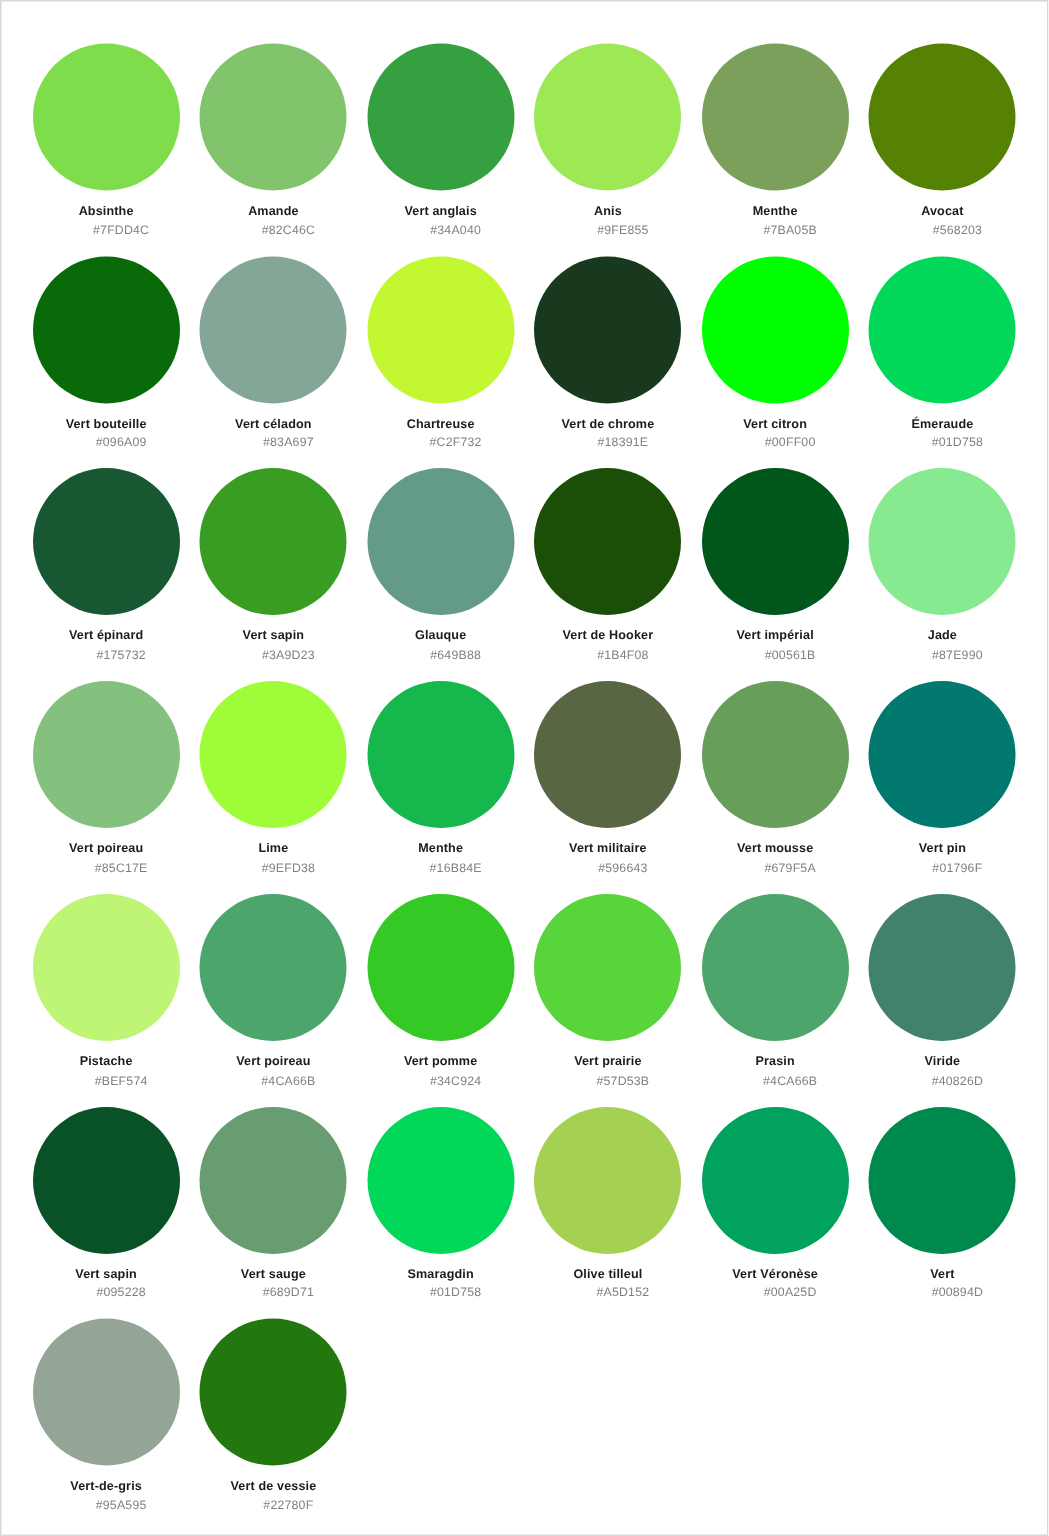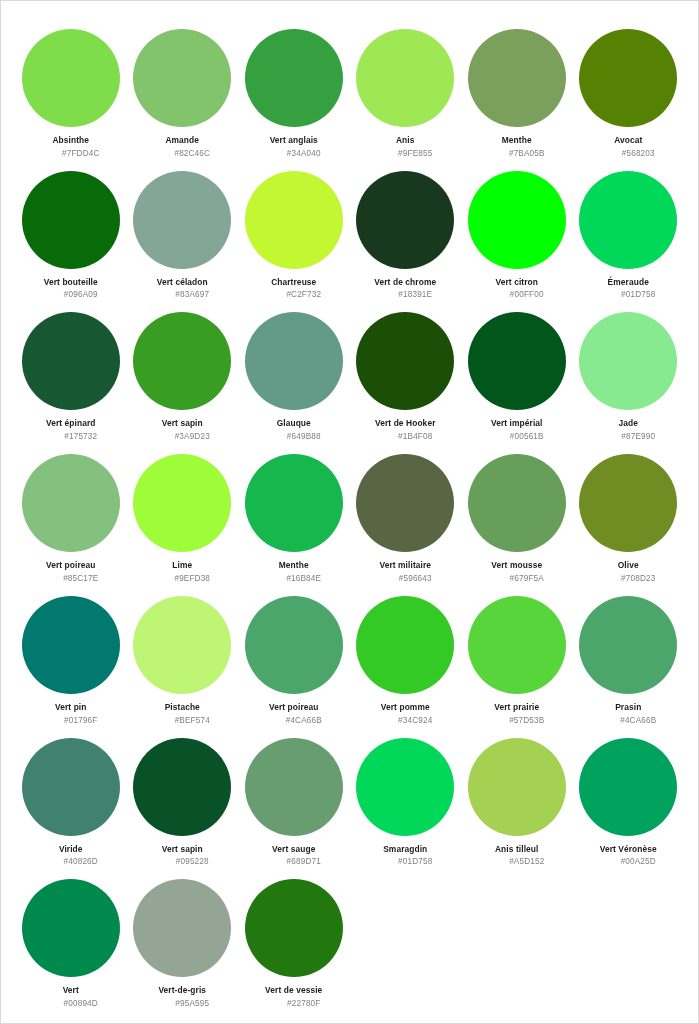--- a/index.html
+++ b/index.html
@@ -187,25 +187,20 @@
         <div class="swatch-disc" style="background: rgb(89, 102, 67);"></div>
         <div class="swatch-label">Vert militaire</div>
         <div class="swatch-hex">#596643</div>
       </div>
       <div class="swatch-cell">
         <div class="swatch-disc" style="background: rgb(103, 159, 90);"></div>
         <div class="swatch-label">Vert mousse</div>
         <div class="swatch-hex">#679F5A</div>
       </div>
       <div class="swatch-cell">
-        <div class="swatch-disc" style="background: rgb(112, 141, 35);"></div>
-        <div class="swatch-label">Olive</div>
-        <div class="swatch-hex">#708D23</div>
-      </div>
-      <div class="swatch-cell">
         <div class="swatch-disc" style="background: rgb(1, 121, 111);"></div>
         <div class="swatch-label">Vert pin</div>
         <div class="swatch-hex">#01796F</div>
       </div>
       <div class="swatch-cell">
         <div class="swatch-disc" style="background: rgb(190, 245, 116);"></div>
         <div class="swatch-label">Pistache</div>
         <div class="swatch-hex">#BEF574</div>
       </div>
       <div class="swatch-cell">
@@ -243,21 +238,21 @@
         <div class="swatch-label">Vert sauge</div>
         <div class="swatch-hex">#689D71</div>
       </div>
       <div class="swatch-cell">
         <div class="swatch-disc" style="background: rgb(1, 215, 88);"></div>
         <div class="swatch-label">Smaragdin</div>
         <div class="swatch-hex">#01D758</div>
       </div>
       <div class="swatch-cell">
         <div class="swatch-disc" style="background: rgb(165, 209, 82);"></div>
-        <div class="swatch-label">Anis tilleul</div>
+        <div class="swatch-label">Olive tilleul</div>
         <div class="swatch-hex">#A5D152</div>
       </div>
       <div class="swatch-cell">
         <div class="swatch-disc" style="background: rgb(0, 162, 93);"></div>
         <div class="swatch-label">Vert Véronèse</div>
         <div class="swatch-hex">#00A25D</div>
       </div>
       <div class="swatch-cell">
         <div class="swatch-disc" style="background: rgb(0, 137, 77);"></div>
         <div class="swatch-label">Vert</div>

